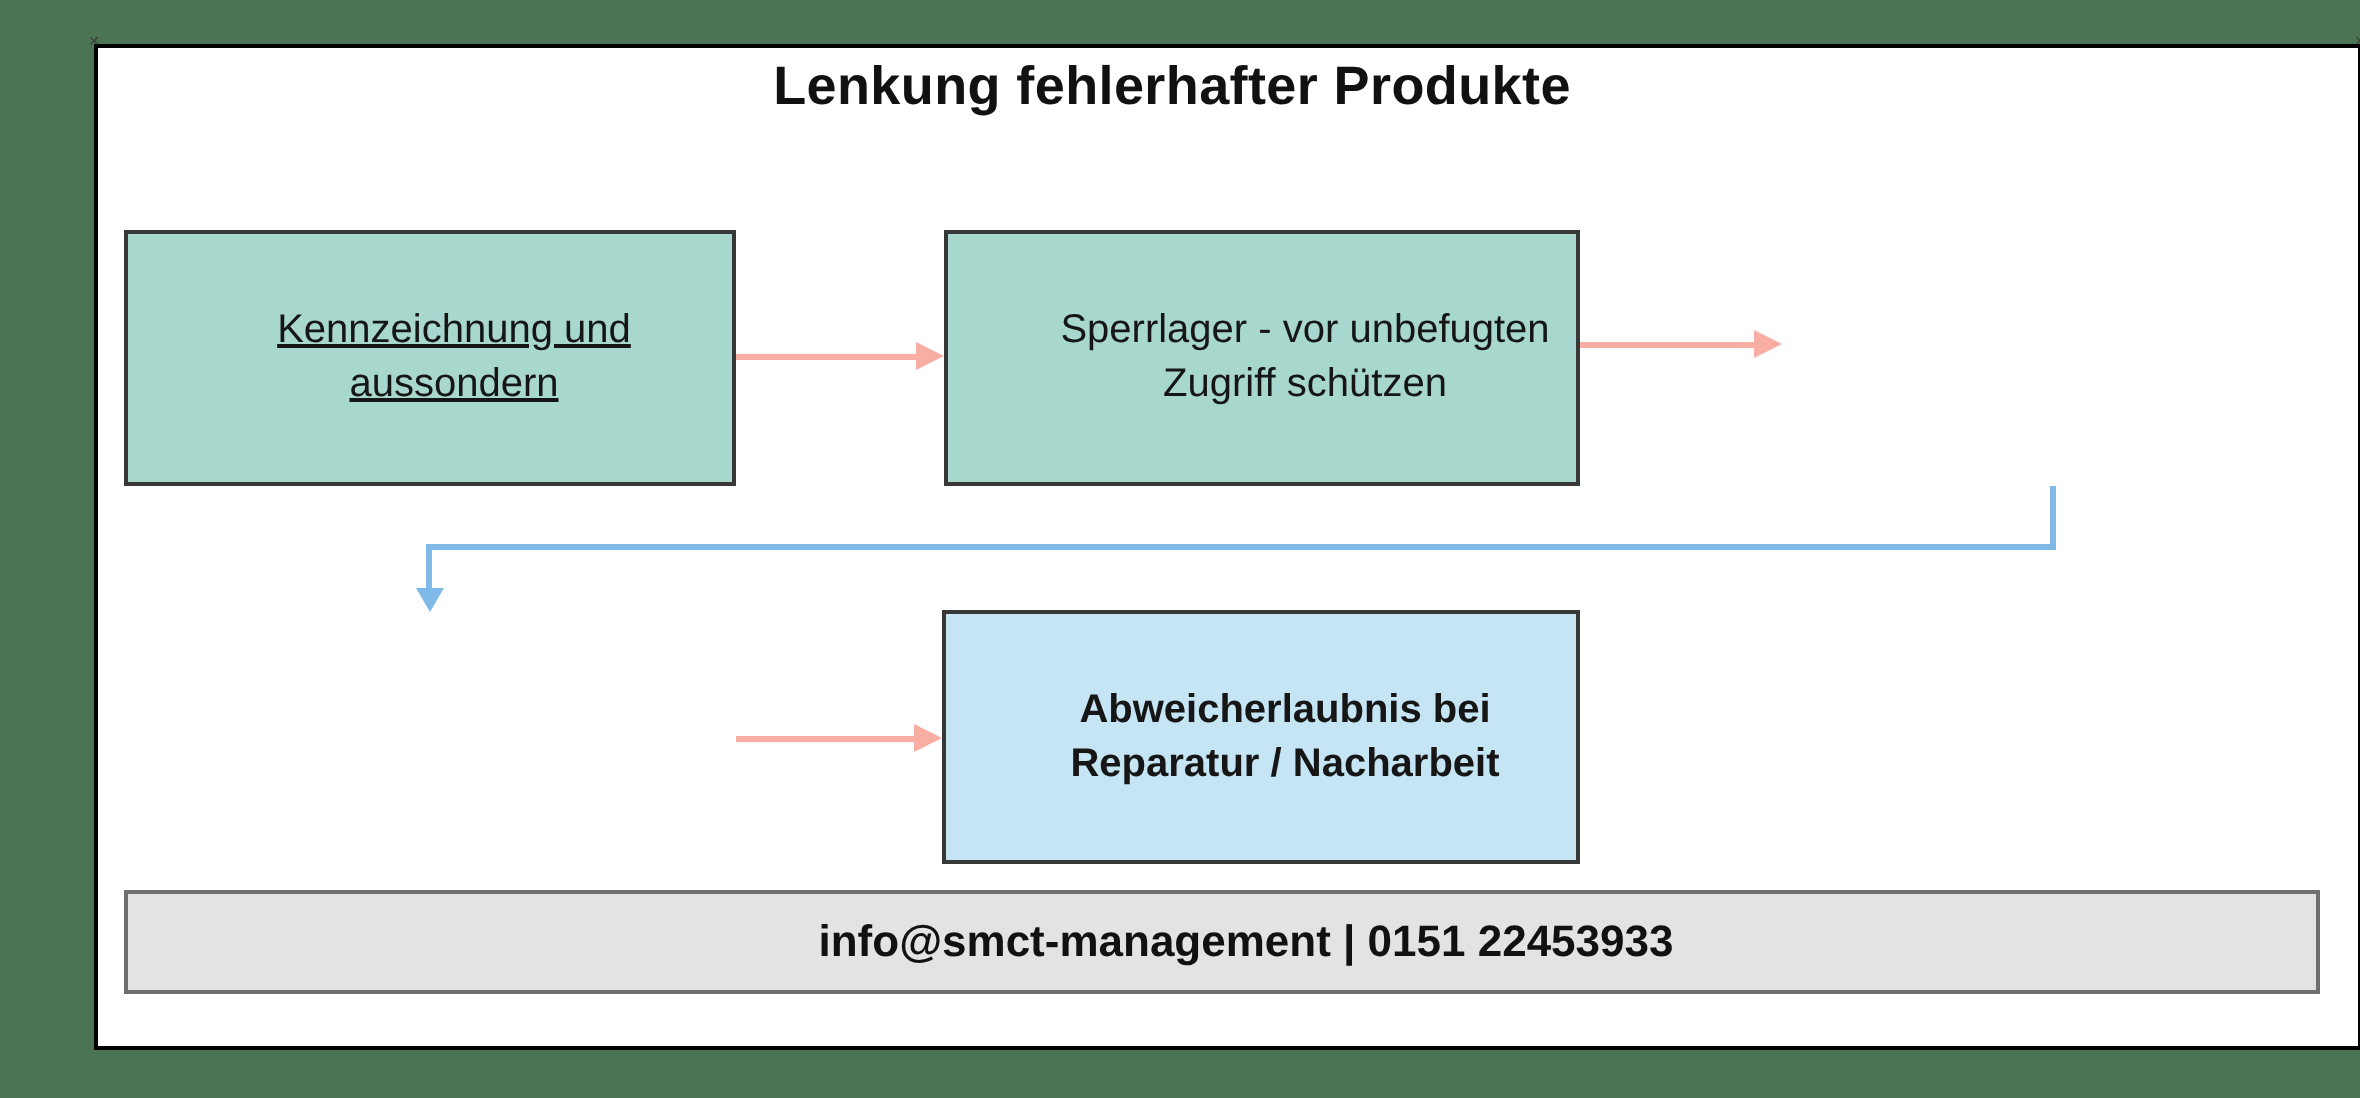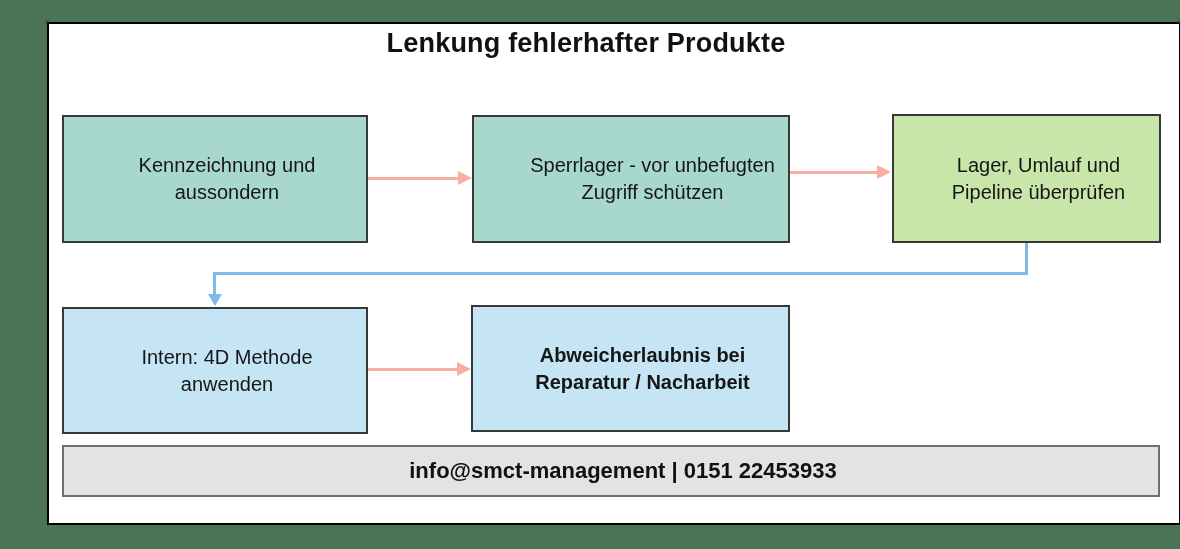--- a/index.html
+++ b/index.html
@@ -54,21 +54,21 @@
     line-height: 27px;
     color: #161616;
     white-space: pre-line;
     padding: 4px 10px;
   }
   .node-teal  { background: #a8d8cd; }
   .node-green { background: #c8e5aa; }
   .node-blue  { background: #c5e4f4; }
   .node-bold  { font-weight: 700; }
 
-  .node-1 { left: 38px;  top: 115px; width: 306px; height: 128px; }
+  .node-1 { left: 38px;  top: 115px; width: 306px; height: 128px; text-decoration: underline; }
   .node-2 { left: 448px; top: 115px; width: 318px; height: 128px; padding-left: 29px; }
   .node-3 { left: 868px; top: 114px; width: 269px; height: 129px; }
   .node-4 { left: 38px;  top: 307px; width: 306px; height: 127px; }
   .node-5 { left: 447px; top: 305px; width: 319px; height: 127px; }
 
   .footer-bar {
     position: absolute;
     left: 38px; top: 445px;
     width: 1098px; height: 52px;
     background: #e3e3e3;
@@ -121,29 +121,21 @@
   <div class="diagram-title">Lenkung fehlerhafter Produkte</div>
 
   <div class="node node-teal node-1">
     <span>Kennzeichnung und
 aussondern</span>
   </div>
   <div class="node node-teal node-2">
     <span>Sperrlager - vor unbefugten
 Zugriff schützen</span>
   </div>
-  <div class="node node-green node-3">
-    <span>Lager, Umlauf und
-Pipeline überprüfen</span>
-  </div>
 
-  <div class="node node-blue node-4">
-    <span>Intern: 4D Methode
-anwenden</span>
-  </div>
   <div class="node node-blue node-bold node-5">
     <span>Abweicherlaubnis bei
 Reparatur / Nacharbeit</span>
   </div>
 
   <div class="seg seg-salmon arrow1-line"></div>
   <div class="arrow1-head"></div>
 
   <div class="seg seg-salmon arrow2-line"></div>
   <div class="arrow2-head"></div>

